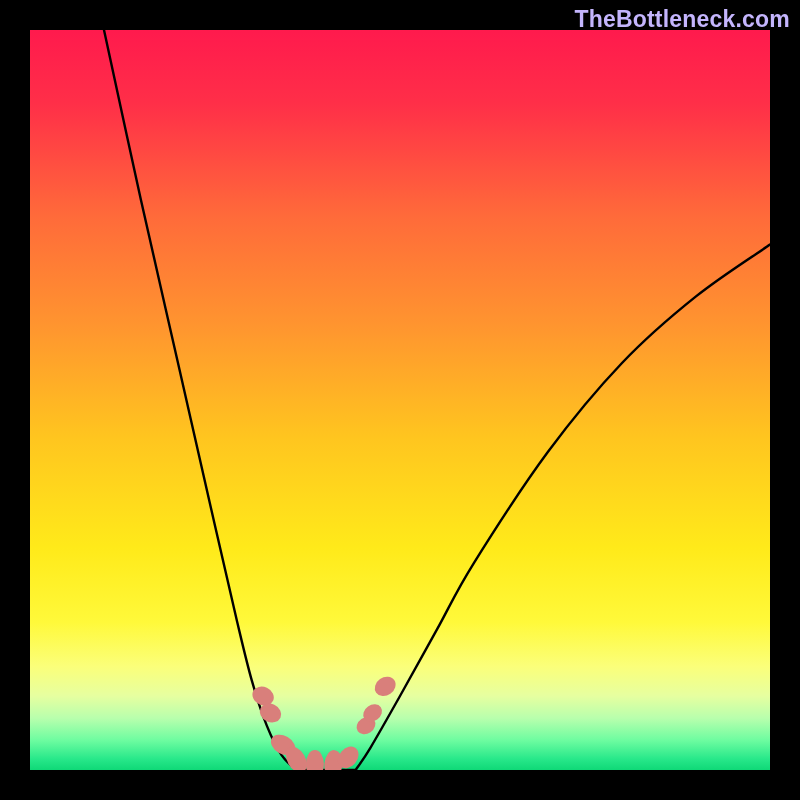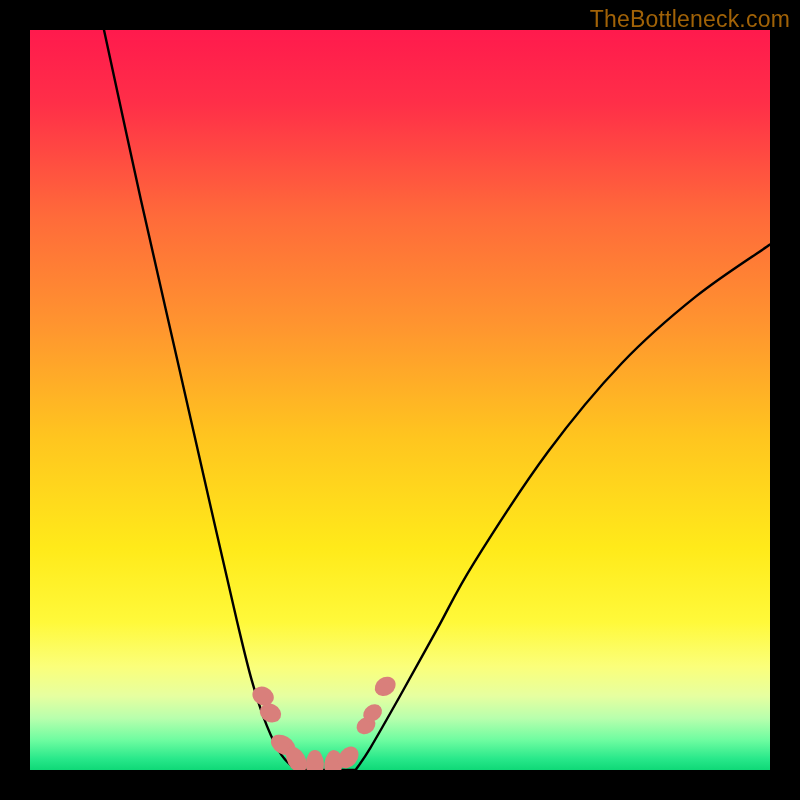--- a/index.html
+++ b/index.html
@@ -26,23 +26,23 @@
     overflow: hidden;
   }
   .gradient {
     position: absolute;
     left: 0; top: 0; right: 0; bottom: 0;
   }
   .watermark {
     position: absolute;
     top: 6px;
     right: 10px;
-    color: #a16207;
+    color: #c4b5fd;
     font-size: 23px;
-    font-weight: 400;
+    font-weight: 700;
     letter-spacing: 0.2px;
   }
   svg.curve {
     position: absolute;
     left: 0; top: 0;
     width: 740px; height: 740px;
   }
 </style>
 </head>
 <body>

